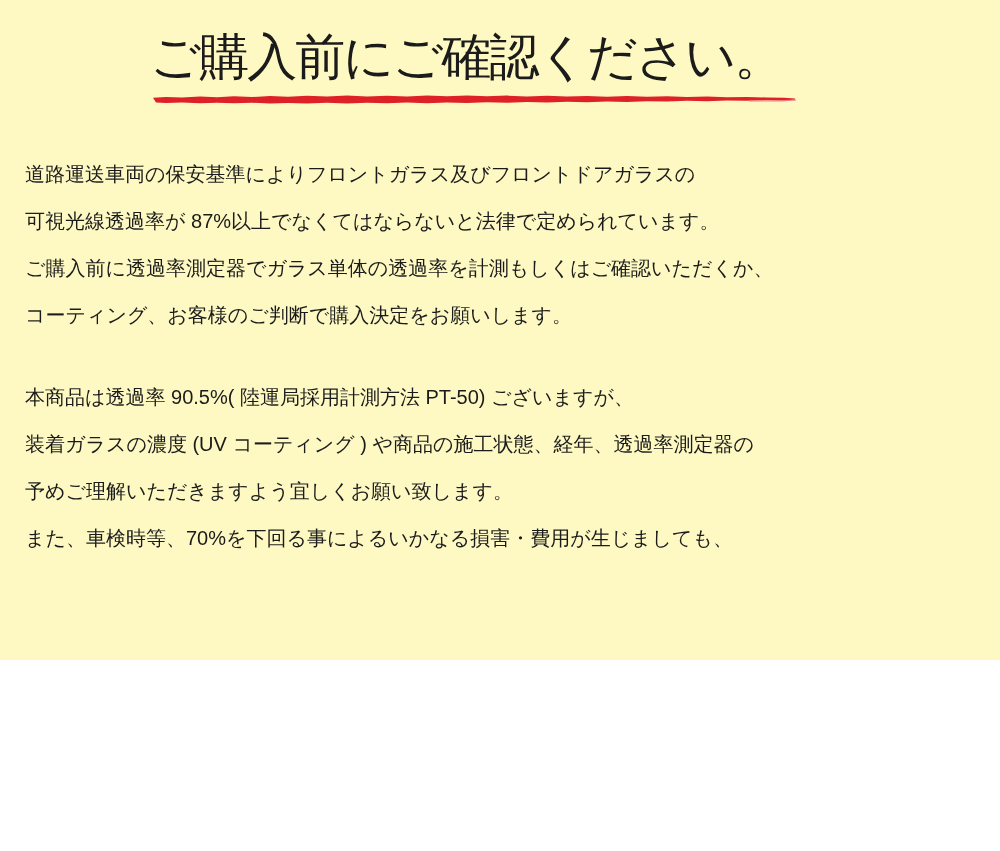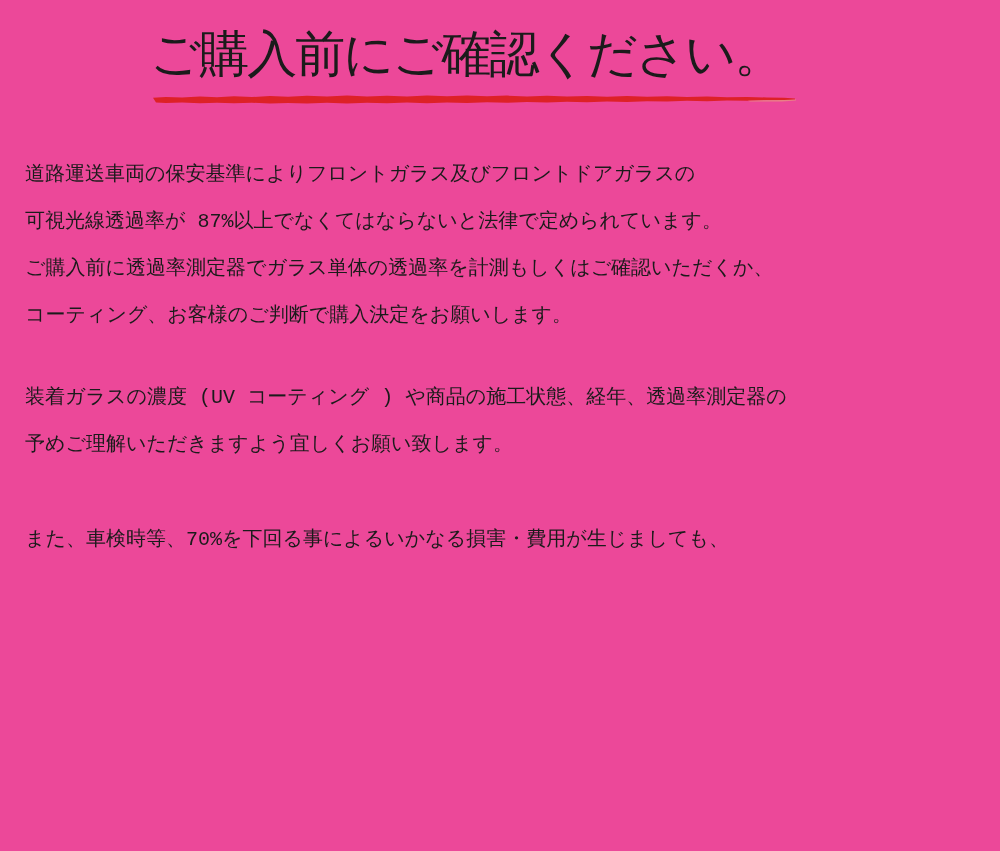--- a/index.html
+++ b/index.html
@@ -1,22 +1,22 @@
 <!DOCTYPE html>
 <html><head>
 <meta charset="utf-8">
 <style>
   html, body { margin: 0; padding: 0; }
   .page {
     position: relative;
     width: 1000px;
-    height: 851px;
-    background: #ec4899;
+    height: 660px;
+    background: #fef9c3;
     overflow: hidden;
-    font-family: Liberation Mono, monospace;
+    font-family: Liberation Sans, sans-serif;
     color: #1b1b1b;
   }
   .notice-title {
     position: absolute;
     left: 150px;
     top: 30px;
     font-size: 50px;
     line-height: 1.1;
     letter-spacing: -2px;
     font-weight: 500;
@@ -35,21 +35,21 @@
     left: 25px;
     top: 151px;
     width: 960px;
     font-size: 20px;
     line-height: 47px;
     letter-spacing: 0px;
     color: #1b1b1b;
   }
   .para { margin: 0; padding: 0; }
   .para-2 { margin-top: 35px; }
-  .para-3 { margin-top: 48px; }
+  .para-3 { }
   .text-line { white-space: nowrap; }
 </style>
 </head>
 <body>
 
 <div class="page">
 
   <div class="notice-title">ご購入前にご確認ください。</div>
 
   <svg class="brush-underline" viewBox="0 0 645 14" preserveAspectRatio="none" aria-hidden="true">
@@ -69,20 +69,21 @@
   <div class="notice-body">
 
     <div class="para para-1">
       <div class="text-line">道路運送車両の保安基準によりフロントガラス及びフロントドアガラスの</div>
       <div class="text-line">可視光線透過率が 87%以上でなくてはならないと法律で定められています。</div>
       <div class="text-line">ご購入前に透過率測定器でガラス単体の透過率を計測もしくはご確認いただくか、</div>
       <div class="text-line">コーティング、お客様のご判断で購入決定をお願いします。</div>
     </div>
 
     <div class="para para-2">
+      <div class="text-line">本商品は透過率 90.5%( 陸運局採用計測方法 PT-50) ございますが、</div>
       <div class="text-line">装着ガラスの濃度 (UV コーティング ) や商品の施工状態、経年、透過率測定器の</div>
       <div class="text-line">予めご理解いただきますよう宜しくお願い致します。</div>
     </div>
 
     <div class="para para-3">
       <div class="text-line">また、車検時等、70%を下回る事によるいかなる損害・費用が生じましても、</div>
     </div>
 
   </div>
 

